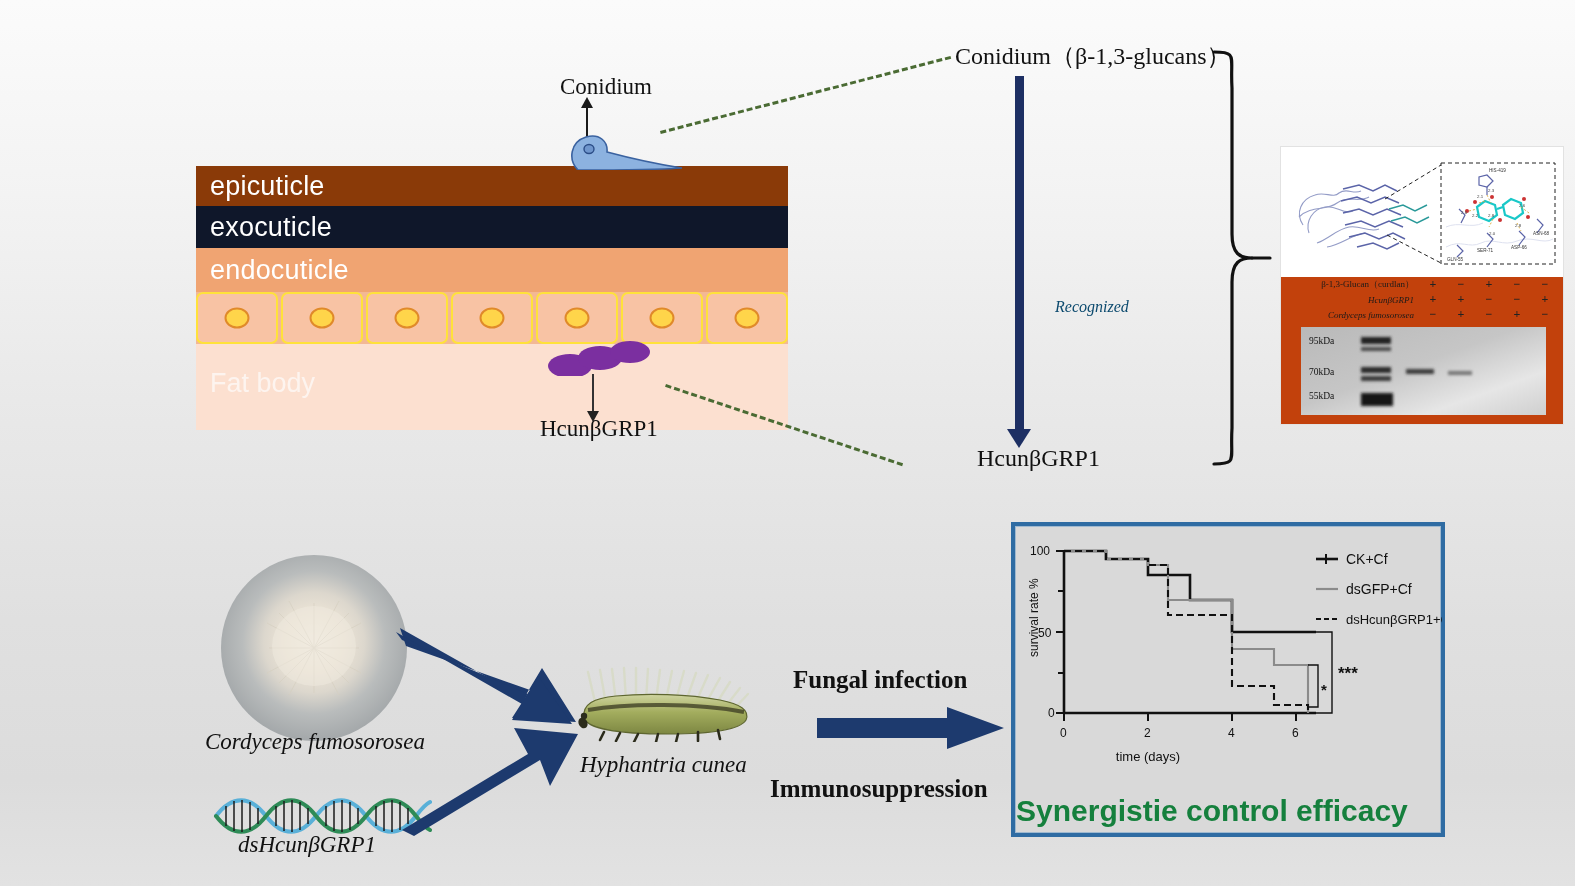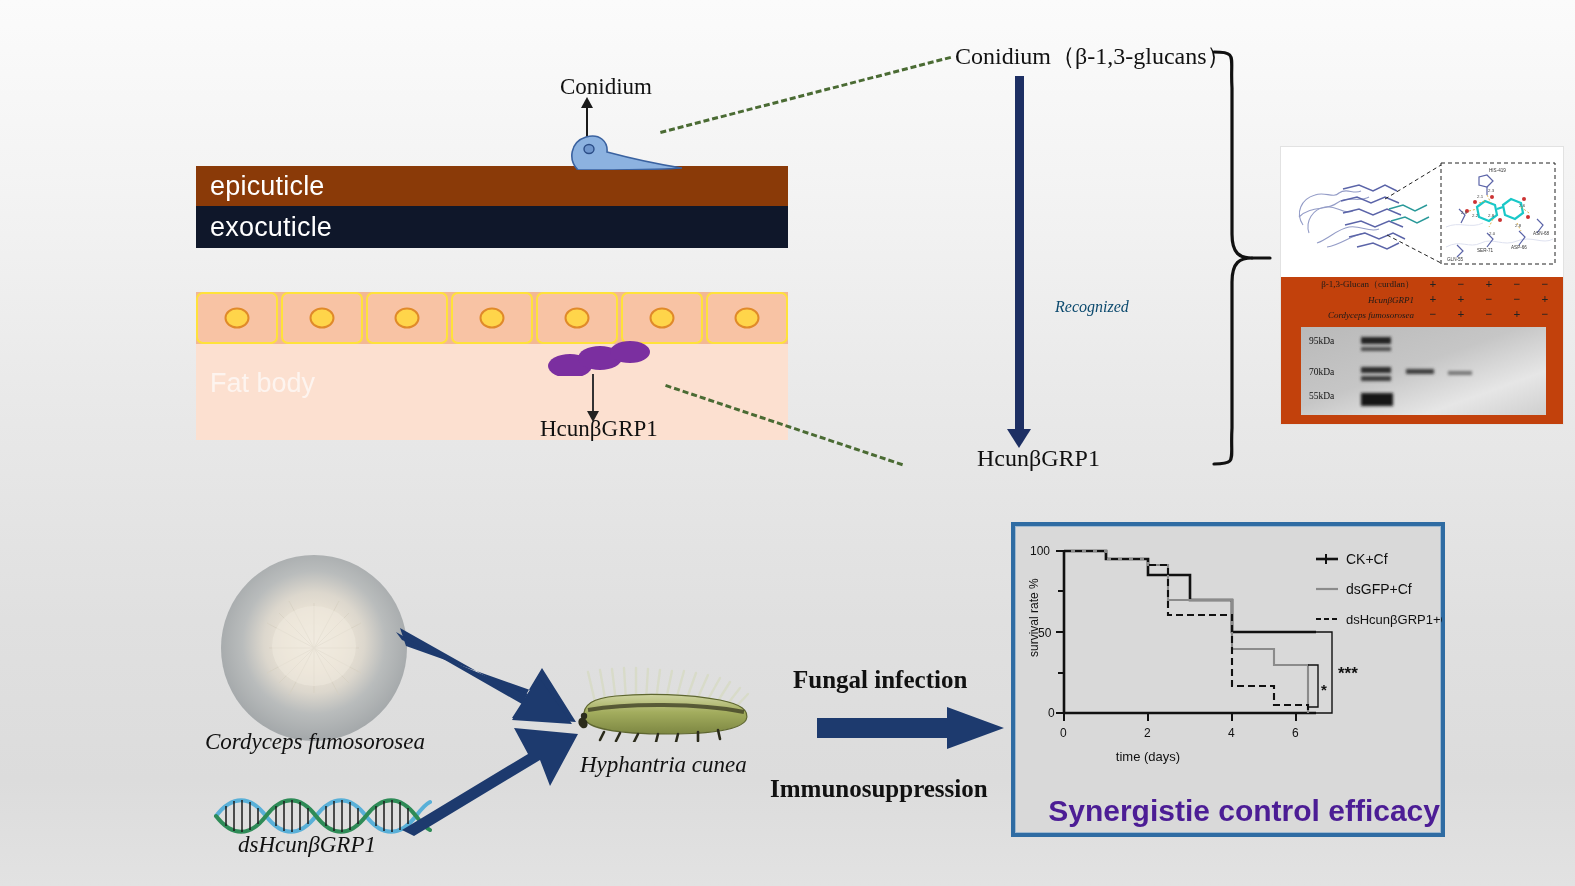--- a/index.html
+++ b/index.html
@@ -19,21 +19,21 @@
      font-family:"Liberation Sans", sans-serif;}
   #layer-epicuticle{top:0;height:40px;background:#8a3a08;}
   #layer-exocuticle{top:40px;height:42px;background:#0f172a;}
   #layer-endocuticle{top:82px;height:44px;background:#f0a472;}
   #epithelial-row{position:absolute;top:126px;left:0;width:100%;height:52px;
       background:#f3b894;display:flex;gap:3px;}
   .epi-cell{flex:1;border:2.5px solid #ffe23a;border-radius:7px;background:#f8c3a4;
       position:relative;}
   .nucleus{position:absolute;left:50%;top:50%;transform:translate(-50%,-50%);
       width:21px;height:17px;border-radius:50%;background:#ffd54a;border:2px solid #e08a2a;}
-  #fat-body{position:absolute;top:178px;left:0;width:100%;height:96px;background:#fce0d0;}
+  #fat-body{position:absolute;top:178px;left:0;width:100%;height:86px;background:#fce0d0;}
   #fat-body-label{position:absolute;left:14px;top:24px;color:#fdf4ef;font-size:27px;
       font-family:"Liberation Sans", sans-serif;}
 
   
   #conidium-group{left:556px;top:76px;width:190px;height:92px;}
   #conidium-label{position:absolute;left:4px;top:-2px;font-size:23px;color:#111;white-space:nowrap;}
   #conidium-arrow{position:absolute;left:30px;top:30px;width:2px;height:36px;background:#1a1a1a;}
   #conidium-arrow:before{content:"";position:absolute;left:-5px;top:-9px;
      border-left:6px solid transparent;border-right:6px solid transparent;border-bottom:11px solid #1a1a1a;}
 
@@ -82,33 +82,36 @@
   .block-arrow{position:absolute;}
   #fungal-infection-label{left:793px;top:666px;font-size:25px;font-weight:bold;color:#111;white-space:nowrap;}
   #immunosuppression-label{left:770px;top:759px;font-size:25px;font-weight:bold;color:#111;white-space:nowrap;margin-top:16px;}
   #arrow-to-chart{left:817px;top:707px;width:187px;height:42px;}
 
   
   #survival-panel{left:1011px;top:522px;width:434px;height:315px;background:#d9d9d9;
       border:4px solid #2f6ca3;box-sizing:border-box;padding:0;}
   #survival-panel-inner{width:100%;height:100%;border:1px solid #9fb9d0;box-sizing:border-box;position:relative;}
   #survival-chart{position:absolute;left:0;top:0;width:426px;height:250px;}
-  #synergistic-label{position:absolute;left:0;bottom:4px;width:100%;text-align:right;
-      font-size:30px;font-weight:bold;color:#4c1d95;font-family:"Liberation Sans",sans-serif;}
+  #synergistic-label{position:absolute;left:0;bottom:4px;width:100%;text-align:left;
+      font-size:30px;font-weight:bold;color:#15803d;font-family:"Liberation Sans",sans-serif;}
   .chart-txt{font-family:"Liberation Sans",sans-serif;fill:#111;}
 </style>
 </head>
 <body>
 
 <div class="abs" id="cuticle-diagram">
   <div class="layer" id="layer-epicuticle">
     <span>epicuticle</span>
   </div>
   <div class="layer" id="layer-exocuticle">
     <span>exocuticle</span>
+  </div>
+  <div class="layer" id="layer-endocuticle">
+    <span>endocuticle</span>
   </div>
   <div id="epithelial-row">
     <div class="epi-cell">
         <i class="nucleus"></i>
       </div>
     <div class="epi-cell">
         <i class="nucleus"></i>
       </div>
     <div class="epi-cell">
         <i class="nucleus"></i>

